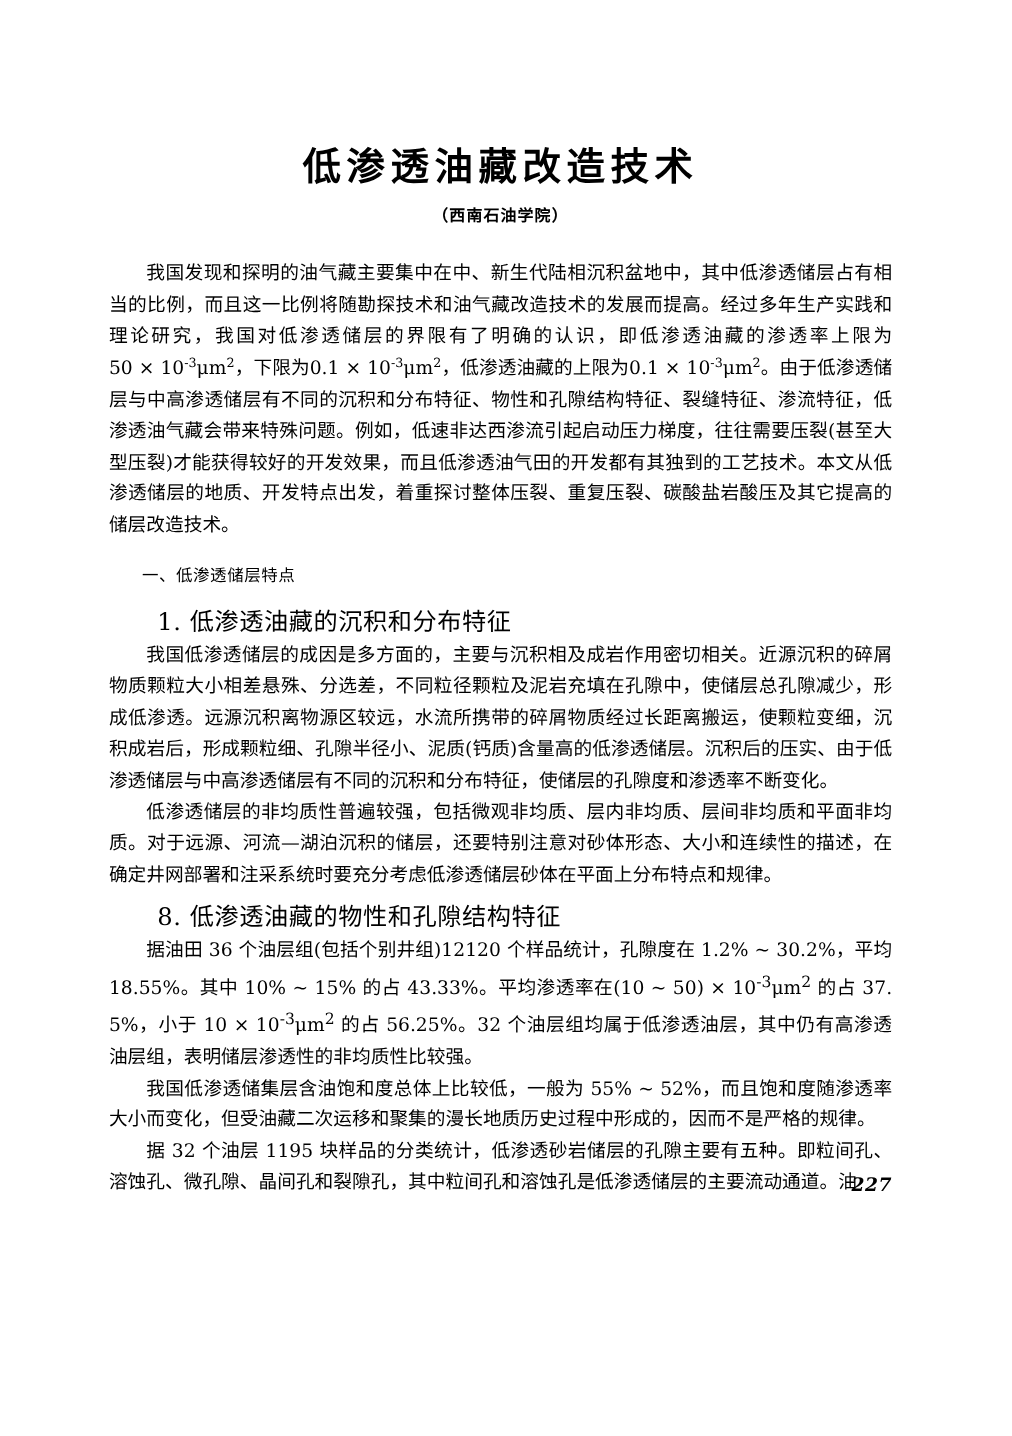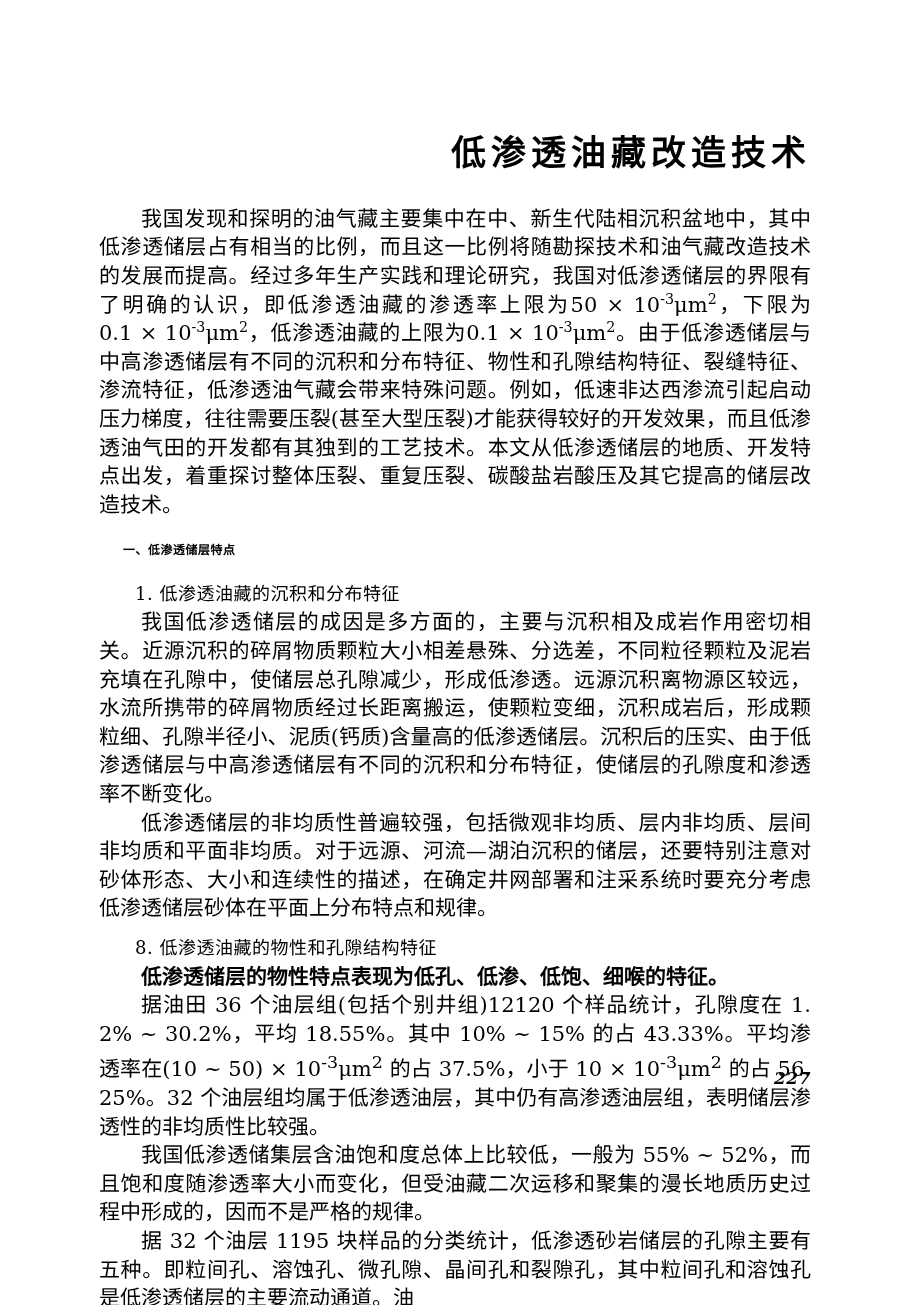--- a/index.html
+++ b/index.html
@@ -29,21 +29,21 @@
   .column {
     position: absolute;
     left: 99px;
     top: 0;
     width: 712px;
   }
 
   
   .title-block {
     padding-top: 131px;
-    text-align: right;
+    text-align: center;
   }
 
   .doc-title {
     font-family: "DejaVu Serif", "Liberation Serif", serif;
     font-size: 35px;
     font-weight: 700;
     letter-spacing: 5px;
     line-height: 1.25;
     margin: 0;
   }
@@ -64,49 +64,49 @@
     margin: 13px 0 0 0;
   }
 
   
   .body-text {
     margin-top: 30px;
   }
 
   p.para {
     margin: 0;
-    font-size: 21px;
+    font-size: 17px;
     line-height: 28.6px;
     text-align: justify;
     text-align-last: left;
     text-justify: inter-character;
     letter-spacing: 0px;
     word-break: break-all;
   }
 
   p.para.indent {
     text-indent: 2em;
   }
 
   
   p.section-heading {
     margin: 0;
     padding-top: 17px;
     padding-bottom: 4px;
-    font-size: 12px;
+    font-size: 15px;
     line-height: 28.6px;
-    font-weight: 700;
+    font-weight: 400;
     text-indent: 2em;
     letter-spacing: 0.5px;
   }
 
   p.sub-heading {
     margin: 0;
     padding-top: 11px;
-    font-size: 18px;
+    font-size: 22px;
     line-height: 28.6px;
     text-indent: 2em;
     letter-spacing: 0.5px;
   }
 
   p.para.bold {
     font-weight: 700;
   }
 
   
@@ -135,37 +135,37 @@
 </style>
 </head>
 <body>
 
 <div class="page">
 
   <div class="column">
 
     <div class="title-block">
       <h1 class="doc-title">低渗透油藏改造技术</h1>
+      <div class="affiliation">（西南石油学院）</div>
     </div>
 
     <div class="body-text">
 
       <p class="para indent"><span>我国发现和探明的油气藏主要集中在中、新生代陆相沉积盆地中，其中低渗透储层占有相当的比例，而且这一比例将随勘探技术和油气藏改造技术的发展而提高。经过多年生产实践和理论研究，我国对低渗透储层的界限有了明确的认识，即低渗透油藏的渗透率上限为</span><span class="sci"><span>50 × 10</span><sup>-3</sup><span>μm</span><sup>2</sup></span><span>，下限为</span><span class="sci"><span>0.1 × 10</span><sup>-3</sup><span>μm</span><sup>2</sup></span><span>，低渗透油藏的上限为</span><span class="sci"><span>0.1 × 10</span><sup>-3</sup><span>μm</span><sup>2</sup></span><span>。由于低渗透储层与中高渗透储层有不同的沉积和分布特征、物性和孔隙结构特征、裂缝特征、渗流特征，低渗透油气藏会带来特殊问题。例如，低速非达西渗流引起启动压力梯度，往往需要压裂(甚至大型压裂)才能获得较好的开发效果，而且低渗透油气田的开发都有其独到的工艺技术。本文从低渗透储层的地质、开发特点出发，着重探讨整体压裂、重复压裂、碳酸盐岩酸压及其它提高的储层改造技术。</span></p>
 
       <p class="section-heading">一、低渗透储层特点</p>
 
       <p class="sub-heading">1. 低渗透油藏的沉积和分布特征</p>
 
       <p class="para indent">我国低渗透储层的成因是多方面的，主要与沉积相及成岩作用密切相关。近源沉积的碎屑物质颗粒大小相差悬殊、分选差，不同粒径颗粒及泥岩充填在孔隙中，使储层总孔隙减少，形成低渗透。远源沉积离物源区较远，水流所携带的碎屑物质经过长距离搬运，使颗粒变细，沉积成岩后，形成颗粒细、孔隙半径小、泥质(钙质)含量高的低渗透储层。沉积后的压实、由于低渗透储层与中高渗透储层有不同的沉积和分布特征，使储层的孔隙度和渗透率不断变化。</p>
 
       <p class="para indent">低渗透储层的非均质性普遍较强，包括微观非均质、层内非均质、层间非均质和平面非均质。对于远源、河流—湖泊沉积的储层，还要特别注意对砂体形态、大小和连续性的描述，在确定井网部署和注采系统时要充分考虑低渗透储层砂体在平面上分布特点和规律。</p>
 
       <p class="sub-heading">8. 低渗透油藏的物性和孔隙结构特征</p>
 
-      <p class="para indent bold">低渗透储层的物性特点表现为低孔、低渗、低饱、细喉的特征。</p>
 
       <p class="para indent"><span>据油田 36 个油层组(包括个别井组)12120 个样品统计，孔隙度在 1.2% ~ 30.2%，平均 18.55%。其中 10% ~ 15% 的占 43.33%。平均渗透率在(10 ~ 50) × 10</span><sup>-3</sup><span>μm</span><sup>2</sup><span> 的占 37.5%，小于 10 × 10</span><sup>-3</sup><span>μm</span><sup>2</sup><span> 的占 56.25%。32 个油层组均属于低渗透油层，其中仍有高渗透油层组，表明储层渗透性的非均质性比较强。</span></p>
 
       <p class="para indent">我国低渗透储集层含油饱和度总体上比较低，一般为 55% ~ 52%，而且饱和度随渗透率大小而变化，但受油藏二次运移和聚集的漫长地质历史过程中形成的，因而不是严格的规律。</p>
 
       <p class="para indent">据 32 个油层 1195 块样品的分类统计，低渗透砂岩储层的孔隙主要有五种。即粒间孔、溶蚀孔、微孔隙、晶间孔和裂隙孔，其中粒间孔和溶蚀孔是低渗透储层的主要流动通道。油</p>
 
     </div>
 
   </div>

